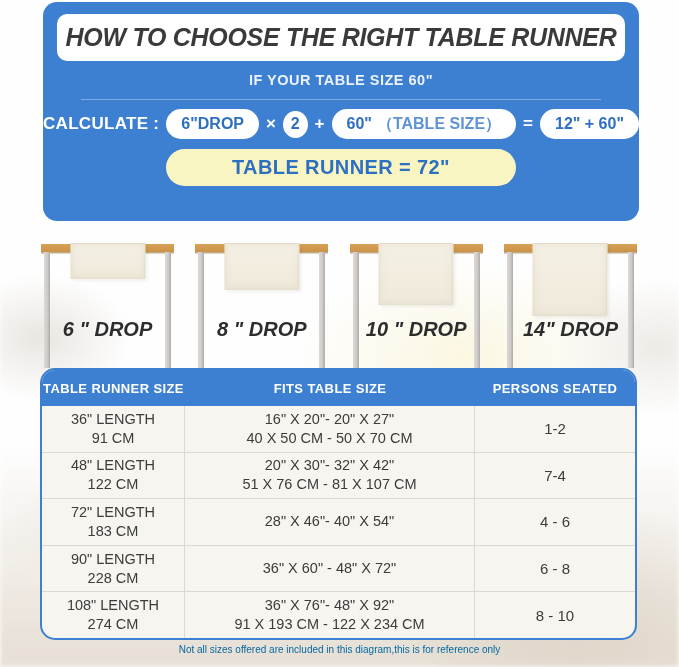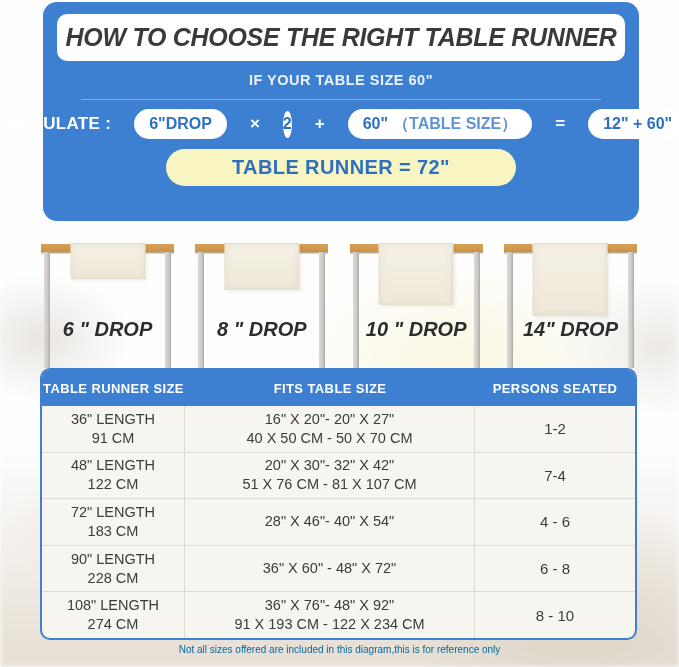--- a/index.html
+++ b/index.html
@@ -38,21 +38,21 @@
   }
   .intro {
     margin:0; text-align:center; color:#eaf2fc;
     font-size:14.5px; font-weight:bold; letter-spacing:.5px; line-height:19px;
   }
   .intro.l1 { margin-top:10px; }
   .intro.l2 { margin-top:2px; }
   .hr { width:520px; height:1px; margin:9px auto 0; background:rgba(255,255,255,.35); }
 
   .calc-row {
-    margin-top:9px; display:flex; align-items:center; justify-content:center; gap:23px;
+    margin-top:9px; display:flex; align-items:center; justify-content:center; gap:7px;
   }
   .calc-label { color:#fff; font-weight:bold; font-size:17px; letter-spacing:.3px; white-space:nowrap; }
   .pill {
     background:#fff; color:#2d6fc1; font-weight:bold; font-size:16px;
     padding:4px 15px; border-radius:16px; white-space:nowrap; line-height:22px;
   }
   .pill-size i { font-style:normal; color:#5e93d4; margin-left:5px; }
   .circle {
     width:27px; height:27px; border-radius:50%; background:#fff; color:#2d6fc1;
     font-weight:bold; font-size:16px; display:flex; align-items:center; justify-content:center;
@@ -92,21 +92,21 @@
   .d10 .runner { height:62px; }
   .d14 .runner { height:73px; }
   .drop-label {
     position:absolute; left:0; right:0; top:80px; text-align:center;
     font-size:20px; font-weight:bold; font-style:italic; color:#2d2d2d; white-space:nowrap;
   }
 
   
   .size-table {
     position:absolute; left:40px; top:368px; width:597px; height:272px;
-    box-sizing:border-box; border:2px solid #3d80d1; border-radius:10px;
+    box-sizing:border-box; border:2px solid #3d80d1; border-radius:15px;
     background:#f7f5f0; overflow:hidden; display:flex; flex-direction:column;
   }
   .thead {
     height:36px; flex:0 0 36px; background:#3d80d1;
     display:grid; grid-template-columns:143px 290px 1fr; align-items:center;
   }
   .thead .hcell {
     text-align:center; color:#fff; font-weight:bold; font-size:13px; letter-spacing:.4px;
   }
   .tbody { flex:1; display:flex; flex-direction:column; }

